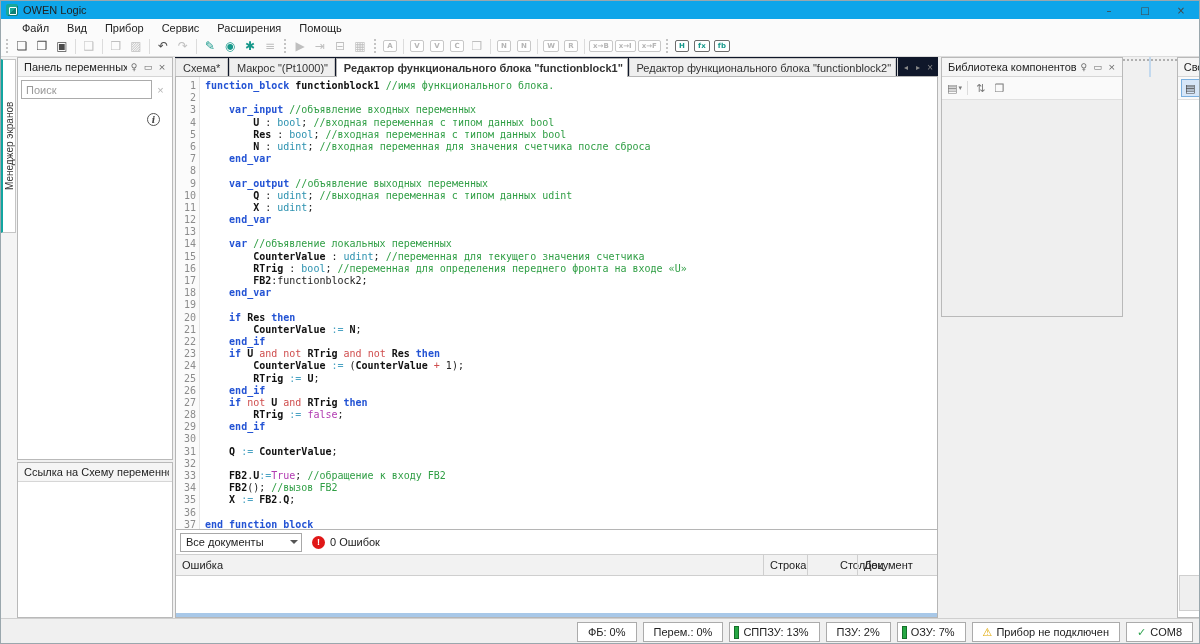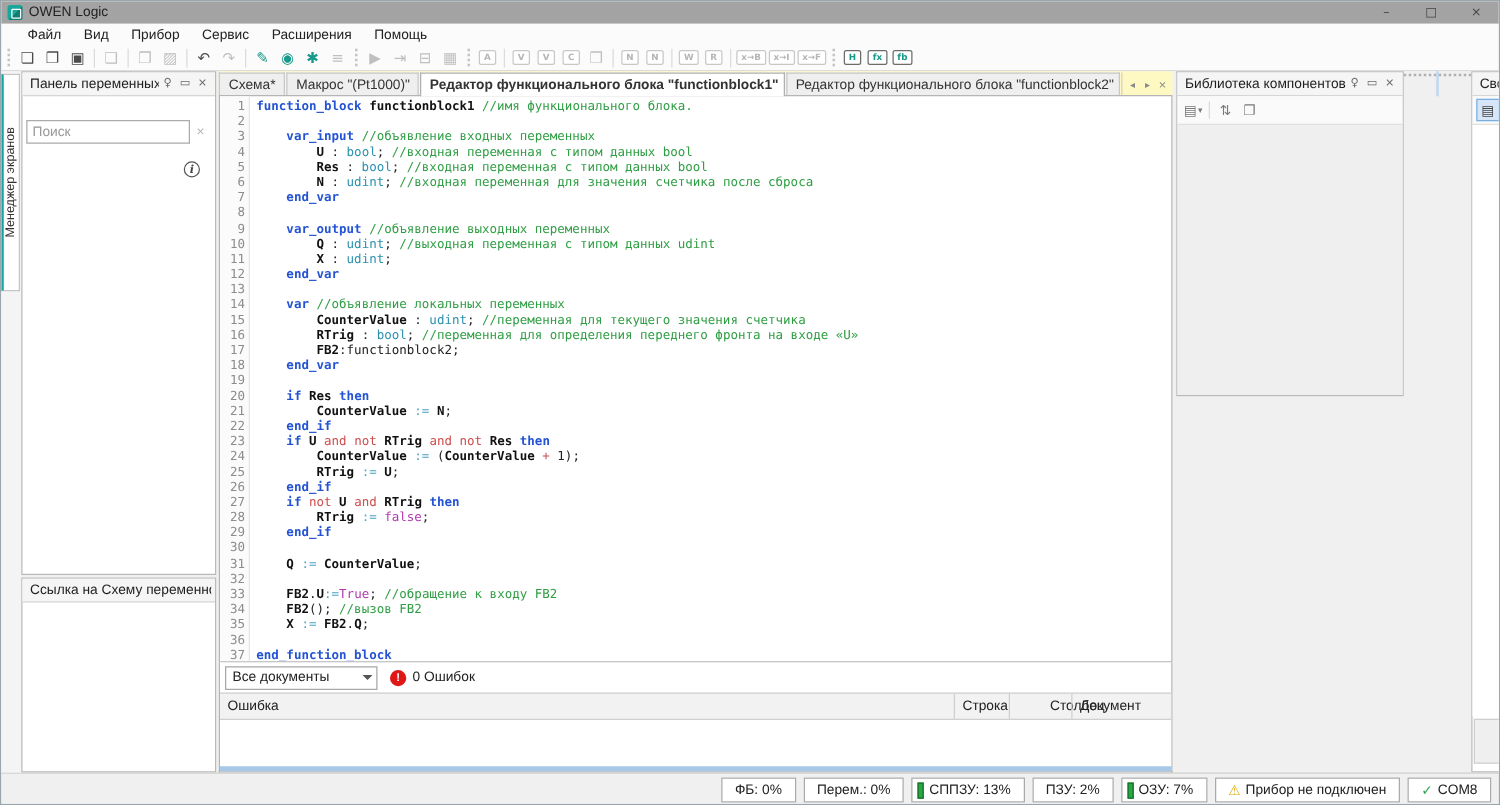--- a/index.html
+++ b/index.html
@@ -3,21 +3,21 @@
 <meta charset="utf-8">
 <style>
   * { box-sizing: border-box; margin: 0; padding: 0; }
   html,body { background:#cfcfcf; }
   .window{
     width:1200px;height:644px;position:relative;background:#f0f0f0;
     font-family:"Liberation Sans",sans-serif;color:#1e1e1e;overflow:hidden;
     border:1px solid #9aa7ad;
   }
   
-  .titlebar{height:18px;background:#a3a3a3;display:flex;align-items:center;padding-left:5px;}
+  .titlebar{height:18px;background:#0ea5e9;display:flex;align-items:center;padding-left:5px;}
   .app-logo{width:12px;height:12px;border-radius:2px;margin-right:5px;
     background:linear-gradient(135deg,#19a79b 55%,#0f7f76 55%);position:relative;}
   .app-logo::after{content:"";position:absolute;left:3px;top:3px;width:6px;height:6px;border:1.5px solid #fff;border-radius:1px;}
   .title-text{font-size:11px;color:#222;}
   .win-btns{margin-left:auto;display:flex;height:18px;}
   .win-btn{width:36px;height:18px;display:flex;align-items:center;justify-content:center;
     font-size:10px;color:#444;font-family:"DejaVu Sans",sans-serif;}
   
   .menubar{height:17px;background:#fbfbfb;display:flex;align-items:center;padding-left:12px;}
   .menu-item{font-size:11px;color:#222;padding:1px 9px;cursor:default;}
@@ -46,35 +46,35 @@
   .panel{background:#fff;border:1px solid #b9b9b9;display:flex;flex-direction:column;min-height:0;}
   .p-hdr{height:19px;background:#f5f5f5;border-bottom:1px solid #d6d6d6;display:flex;align-items:center;
     padding:0 3px 0 6px;flex:none;}
   .p-title{font-size:11px;color:#1e1e1e;white-space:nowrap;overflow:hidden;flex:1;}
   .p-ico{width:14px;height:14px;display:flex;align-items:center;justify-content:center;
     font-size:9px;color:#6a6a6a;font-family:"DejaVu Sans",sans-serif;flex:none;}
   
   .left-col{width:156px;display:flex;flex-direction:column;margin-right:2px;}
   .vars-panel{height:403px;margin-bottom:2px;}
   .link-panel{flex:1;}
-  .search-row{display:flex;align-items:center;padding:3px 3px 2px 3px;flex:none;margin-top:16px;}
+  .search-row{display:flex;align-items:center;padding:3px 3px 2px 3px;flex:none;}
   .search-input{flex:1;height:19px;border:1px solid #ababab;font-size:11px;padding:0 4px;
     font-family:"Liberation Sans",sans-serif;color:#333;min-width:0;}
   .search-input::placeholder{color:#999;}
   .search-clear{width:17px;height:19px;display:flex;align-items:center;justify-content:center;
     color:#b5b5b5;font-size:11px;}
   .vars-body{flex:1;position:relative;}
   .info-ico{position:absolute;top:12px;right:12px;width:13px;height:13px;border:1.5px solid #555;
     border-radius:50%;display:flex;align-items:center;justify-content:center;
     font:italic bold 9px "DejaVu Serif",serif;color:#444;}
   .link-body{flex:1;display:flex;align-items:center;justify-content:center;}
   .link-empty{width:126px;text-align:center;font-size:11px;color:#333;line-height:1.45;}
   
   .center-col{flex:1;display:flex;flex-direction:column;min-width:0;}
-  .tabstrip{height:19px;display:flex;align-items:flex-end;background:#fef9c3;flex:none;}
+  .tabstrip{height:19px;display:flex;align-items:flex-end;background:#0f172a;flex:none;}
   .tab{height:18px;display:flex;align-items:center;padding:0 7px;font-size:11px;color:#333;
     background:#efefef;border:1px solid #c8c8c8;border-bottom:none;margin-right:1px;white-space:nowrap;
     overflow:hidden;}
   .tab.active{background:#fff;font-weight:bold;height:19px;margin-bottom:-1px;z-index:2;border-color:#b0b0b0;}
   .tab-nav{margin-left:auto;display:flex;align-items:center;height:18px;border-left:1px solid #d0d0d0;padding:0 2px;}
   .tab-nav span{width:12px;text-align:center;font-size:8px;color:#8a8a8a;font-family:"DejaVu Sans",sans-serif;}
   .editor{height:454px;background:#fff;border:1px solid #b5b5b5;display:flex;overflow:hidden;flex:none;}
   .gutter{width:24px;background:#fbfbfb;border-right:1px solid #e6e6e6;padding:3px 3px 0 0;flex:none;}
   .gutter .ln{height:12.2px;font:10px "DejaVu Sans Mono",monospace;color:#8c8c8c;text-align:right;}
   .code{flex:1;padding:3px 0 0 5px;overflow:hidden;}

